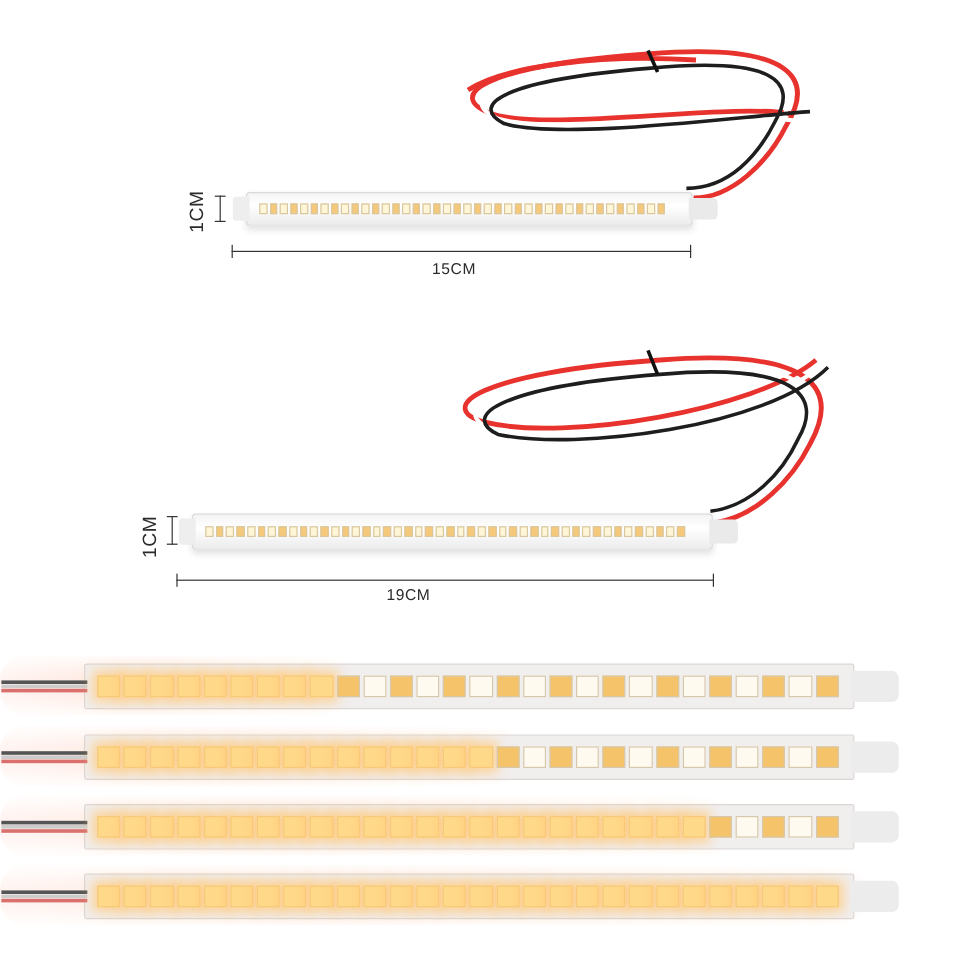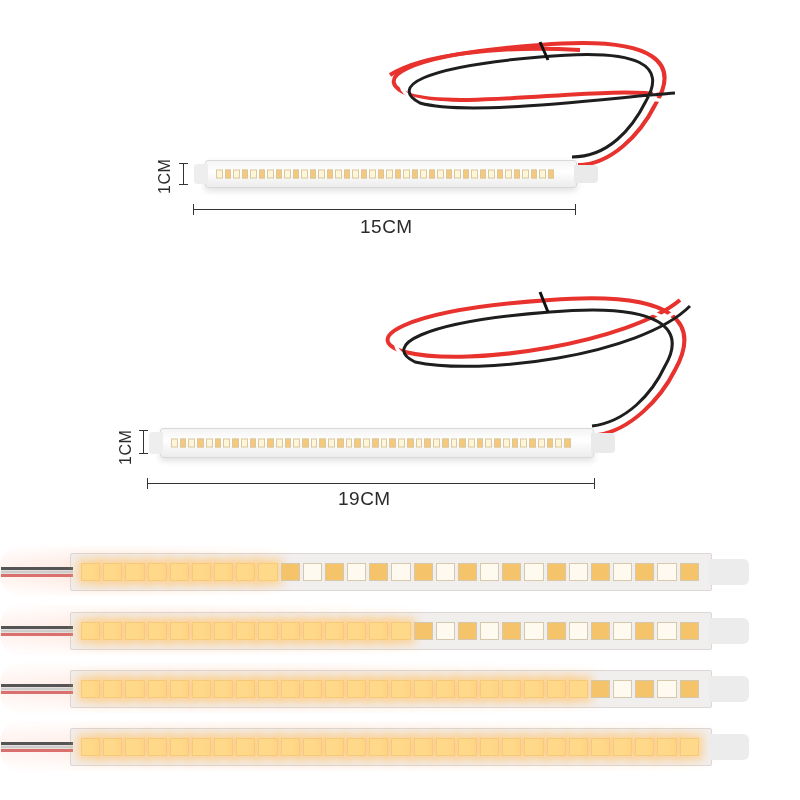--- a/index.html
+++ b/index.html
@@ -20,21 +20,21 @@
   .strip .endcap { position: absolute; right: -22px; top: 4px; bottom: 4px; width: 24px;
                    background: #eaeaea; border-radius: 0 4px 4px 0; }
 
   
   .hdim { position: absolute; height: 1px; background: #333; }
   .hdim::before, .hdim::after { content: ""; position: absolute; top: -5px; width: 1px; height: 11px; background: #333; }
   .hdim::before { left: 0; } .hdim::after { right: 0; }
   .vdim { position: absolute; width: 1px; background: #333; }
   .vdim::before, .vdim::after { content: ""; position: absolute; left: -4px; width: 9px; height: 1px; background: #333; }
   .vdim::before { top: 0; } .vdim::after { bottom: 0; }
-  .dim-label { position: absolute; font-size: 19px; color: #2b2b2b; letter-spacing: 0.5px; }
+  .dim-label { position: absolute; font-size: 13px; color: #2b2b2b; letter-spacing: 0.5px; }
   .dim-label.vert { transform: rotate(-90deg); transform-origin: left top; font-size: 16px; }
 
   
   .lit-strip { position: absolute; left: 70px; width: 640px; height: 36px;
                background: #f1eeee; border: 1px solid #dcd6d6; border-radius: 2px; }
   .lit-strip .leds { position: absolute; left: 10px; right: 12px; top: 9px; height: 18px; display: flex; gap: 3px; }
   .lit-strip .led { flex: 1; border: 1px solid #d6c8ad; background: #fffaf0; }
   .lit-strip .led.on { background: #ffd98a; border-color: #f7c97a; box-shadow: 0 0 10px 4px rgba(255,200,120,0.75); }
   .lit-strip .led.amber { background: #f5c46a; }
   .lit-strip .tail { position: absolute; right: -38px; top: 5px; width: 40px; height: 26px;
@@ -168,21 +168,21 @@
         <div class="led"></div>
         <div class="led warm"></div>
       </div>
     <div class="endcap"></div>
   </div>
 
   <div class="vdim" style="left:143px;top:430px;height:24px;"></div>
   <div class="dim-label vert" style="left:117px;top:465px;">1CM</div>
 
   <div class="hdim" style="left:147px;top:483px;width:448px;"></div>
-  <div class="dim-label" style="left:322px;top:488px;margin-left:16px;">19CM</div>
+  <div class="dim-label" style="left:322px;top:488px;">19CM</div>
 </div>
 
 <div id="demo">
     <div class="glow-bg" style="top: 546px; width: 285px;"></div>
     <div class="lit-strip" style="top: 553px;">
       <svg class="wires" viewBox="0 0 72 12">
         <rect x="0" y="1" width="72" height="3" fill="#555"></rect>
         <rect x="0" y="4.5" width="72" height="3" fill="#ccc"></rect>
         <rect x="0" y="8" width="72" height="3" fill="#d9706d"></rect>
       </svg>

